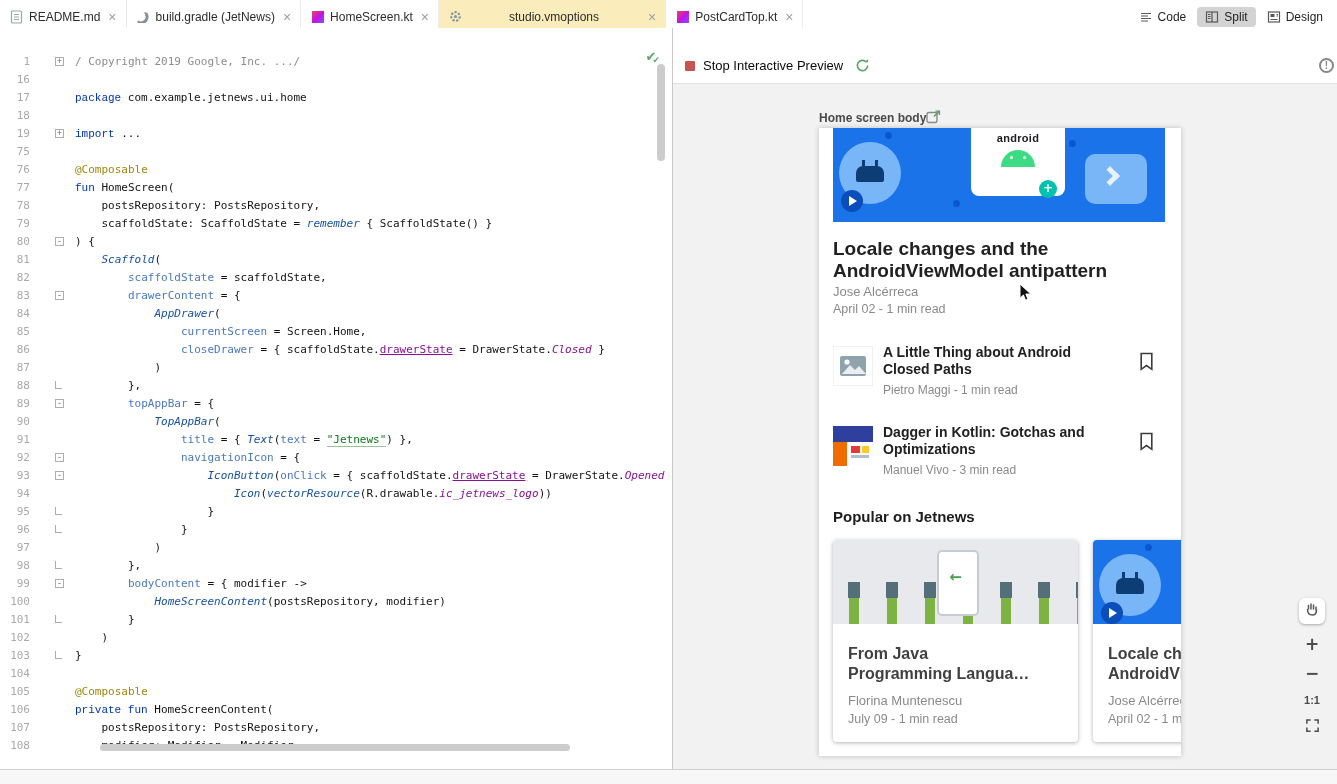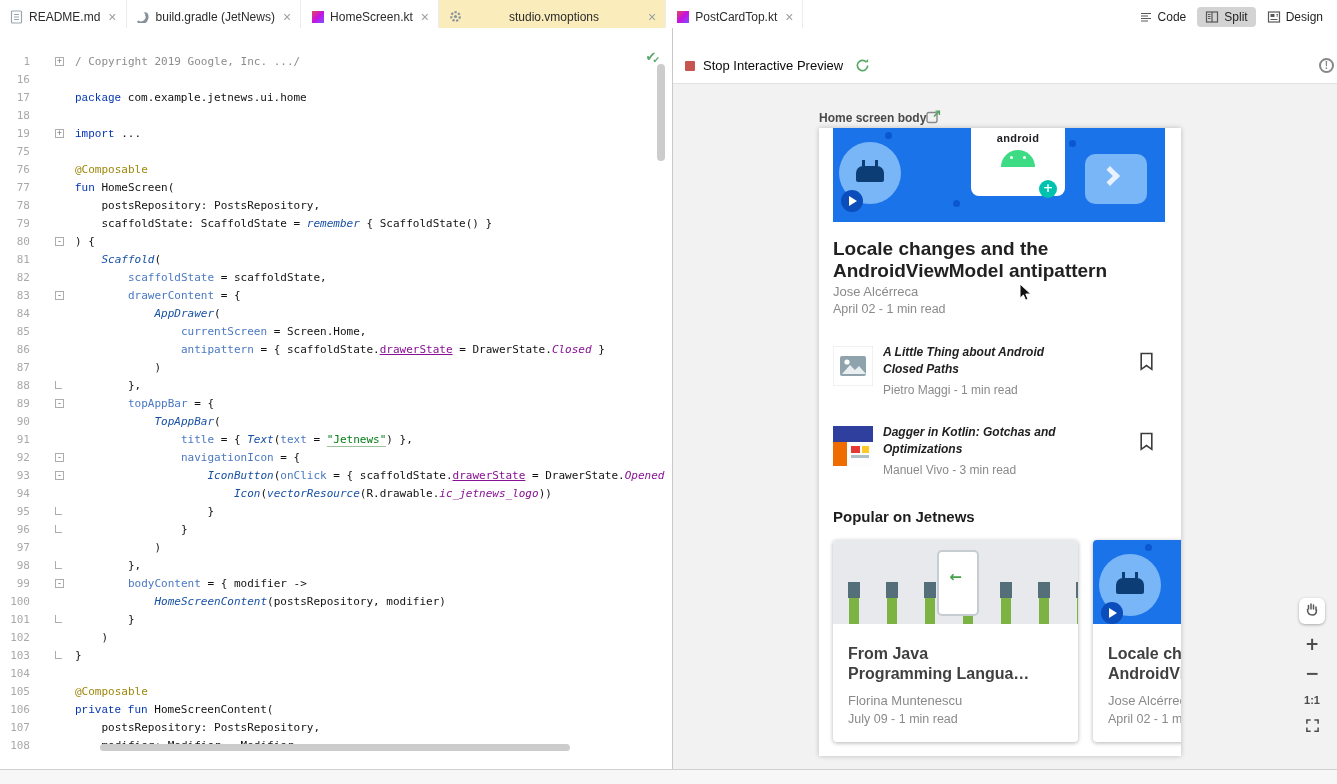--- a/index.html
+++ b/index.html
@@ -63,21 +63,21 @@
 
   
   .banner{position:absolute;left:14px;top:0;width:332px;height:94px;overflow:hidden;background:#1a73e8;}
   .hero-title{position:absolute;left:14px;top:110px;font-size:19px;line-height:22px;font-weight:600;color:#212121;}
   .hero-author{position:absolute;left:14px;top:156px;font-size:13px;color:#8a8a8a;}
   .hero-meta{position:absolute;left:14px;top:174px;font-size:12.5px;color:#8a8a8a;}
   .feed-item{position:absolute;left:14px;width:334px;height:72px;}
   .fi-thumb{position:absolute;left:0;top:2px;width:40px;height:40px;}
   .fi-thumb svg{display:block;}
   .fi-text{position:absolute;left:50px;top:0;width:252px;}
-  .fi-title{font-size:12px;line-height:17px;font-weight:600;color:#212121;font-style:italic;}
+  .fi-title{font-size:14px;line-height:17px;font-weight:600;color:#212121;}
   .fi-meta{font-size:12px;color:#8a8a8a;margin-top:5px;}
   .fi-bookmark{position:absolute;left:306px;top:8px;}
   .section-title{position:absolute;left:14px;top:380px;font-size:15px;font-weight:700;color:#1d1d1d;}
   .cards{position:absolute;left:14px;top:412px;display:flex;gap:15px;}
   .pcard{width:245px;flex:none;background:#fff;border-radius:4px;box-shadow:0 1px 4px rgba(0,0,0,.3);overflow:hidden;}
   .pcard .art{height:84px;position:relative;overflow:hidden;}
   .pcard .cbody{padding:20px 15px 16px;}
   .ct{font-size:16px;line-height:20px;font-weight:700;color:#404040;white-space:nowrap;}
   .ca{font-size:13px;color:#8a8a8a;margin-top:9px;white-space:nowrap;}
   .cm{font-size:12.5px;color:#8a8a8a;margin-top:4px;white-space:nowrap;}
@@ -218,21 +218,21 @@
       <div class="cl"><span class="num">76</span><span class="foldc"></span><span class="code"><span class="tk-ann">@Composable</span></span></div>
       <div class="cl"><span class="num">77</span><span class="foldc"></span><span class="code"><span class="tk-kw">fun</span><span class="tk-pl"> HomeScreen(</span></span></div>
       <div class="cl"><span class="num">78</span><span class="foldc"></span><span class="code"><span class="tk-pl">    postsRepository: PostsRepository,</span></span></div>
       <div class="cl"><span class="num">79</span><span class="foldc"></span><span class="code"><span class="tk-pl">    scaffoldState: ScaffoldState = </span><span class="tk-fn">remember</span><span class="tk-pl"> { ScaffoldState() }</span></span></div>
       <div class="cl"><span class="num">80</span><span class="foldc"><span class="fold-box">-</span></span><span class="code"><span class="tk-pl">) {</span></span></div>
       <div class="cl"><span class="num">81</span><span class="foldc"></span><span class="code"><span class="tk-pl">    </span><span class="tk-fn">Scaffold</span><span class="tk-pl">(</span></span></div>
       <div class="cl"><span class="num">82</span><span class="foldc"></span><span class="code"><span class="tk-pl">        </span><span class="tk-na">scaffoldState</span><span class="tk-pl"> = scaffoldState,</span></span></div>
       <div class="cl"><span class="num">83</span><span class="foldc"><span class="fold-box">-</span></span><span class="code"><span class="tk-pl">        </span><span class="tk-na">drawerContent</span><span class="tk-pl"> = {</span></span></div>
       <div class="cl"><span class="num">84</span><span class="foldc"></span><span class="code"><span class="tk-pl">            </span><span class="tk-fn">AppDrawer</span><span class="tk-pl">(</span></span></div>
       <div class="cl"><span class="num">85</span><span class="foldc"></span><span class="code"><span class="tk-pl">                </span><span class="tk-na">currentScreen</span><span class="tk-pl"> = Screen.Home,</span></span></div>
-      <div class="cl"><span class="num">86</span><span class="foldc"></span><span class="code"><span class="tk-pl">                </span><span class="tk-na">antipattern</span><span class="tk-pl"> = { scaffoldState.</span><span class="tk-prop">drawerState</span><span class="tk-pl"> = DrawerState.</span><span class="tk-enum">Closed</span><span class="tk-pl"> }</span></span></div>
+      <div class="cl"><span class="num">86</span><span class="foldc"></span><span class="code"><span class="tk-pl">                </span><span class="tk-na">closeDrawer</span><span class="tk-pl"> = { scaffoldState.</span><span class="tk-prop">drawerState</span><span class="tk-pl"> = DrawerState.</span><span class="tk-enum">Closed</span><span class="tk-pl"> }</span></span></div>
       <div class="cl"><span class="num">87</span><span class="foldc"></span><span class="code"><span class="tk-pl">            )</span></span></div>
       <div class="cl"><span class="num">88</span><span class="foldc"><span class="fold-box end"></span></span><span class="code"><span class="tk-pl">        },</span></span></div>
       <div class="cl"><span class="num">89</span><span class="foldc"><span class="fold-box">-</span></span><span class="code"><span class="tk-pl">        </span><span class="tk-na">topAppBar</span><span class="tk-pl"> = {</span></span></div>
       <div class="cl"><span class="num">90</span><span class="foldc"></span><span class="code"><span class="tk-pl">            </span><span class="tk-fn">TopAppBar</span><span class="tk-pl">(</span></span></div>
       <div class="cl"><span class="num">91</span><span class="foldc"></span><span class="code"><span class="tk-pl">                </span><span class="tk-na">title</span><span class="tk-pl"> = { </span><span class="tk-fn">Text</span><span class="tk-pl">(</span><span class="tk-na">text</span><span class="tk-pl"> = </span><span class="tk-str">"Jetnews"</span><span class="tk-pl">) },</span></span></div>
       <div class="cl"><span class="num">92</span><span class="foldc"><span class="fold-box">-</span></span><span class="code"><span class="tk-pl">                </span><span class="tk-na">navigationIcon</span><span class="tk-pl"> = {</span></span></div>
       <div class="cl"><span class="num">93</span><span class="foldc"><span class="fold-box">-</span></span><span class="code"><span class="tk-pl">                    </span><span class="tk-fn">IconButton</span><span class="tk-pl">(</span><span class="tk-na">onClick</span><span class="tk-pl"> = { scaffoldState.</span><span class="tk-prop">drawerState</span><span class="tk-pl"> = DrawerState.</span><span class="tk-enum">Opened</span><span class="tk-pl"> }) {</span></span></div>
       <div class="cl"><span class="num">94</span><span class="foldc"></span><span class="code"><span class="tk-pl">                        </span><span class="tk-fn">Icon</span><span class="tk-pl">(</span><span class="tk-fn">vectorResource</span><span class="tk-pl">(R.drawable.</span><span class="tk-enum">ic_jetnews_logo</span><span class="tk-pl">))</span></span></div>
       <div class="cl"><span class="num">95</span><span class="foldc"><span class="fold-box end"></span></span><span class="code"><span class="tk-pl">                    }</span></span></div>
       <div class="cl"><span class="num">96</span><span class="foldc"><span class="fold-box end"></span></span><span class="code"><span class="tk-pl">                }</span></span></div>

